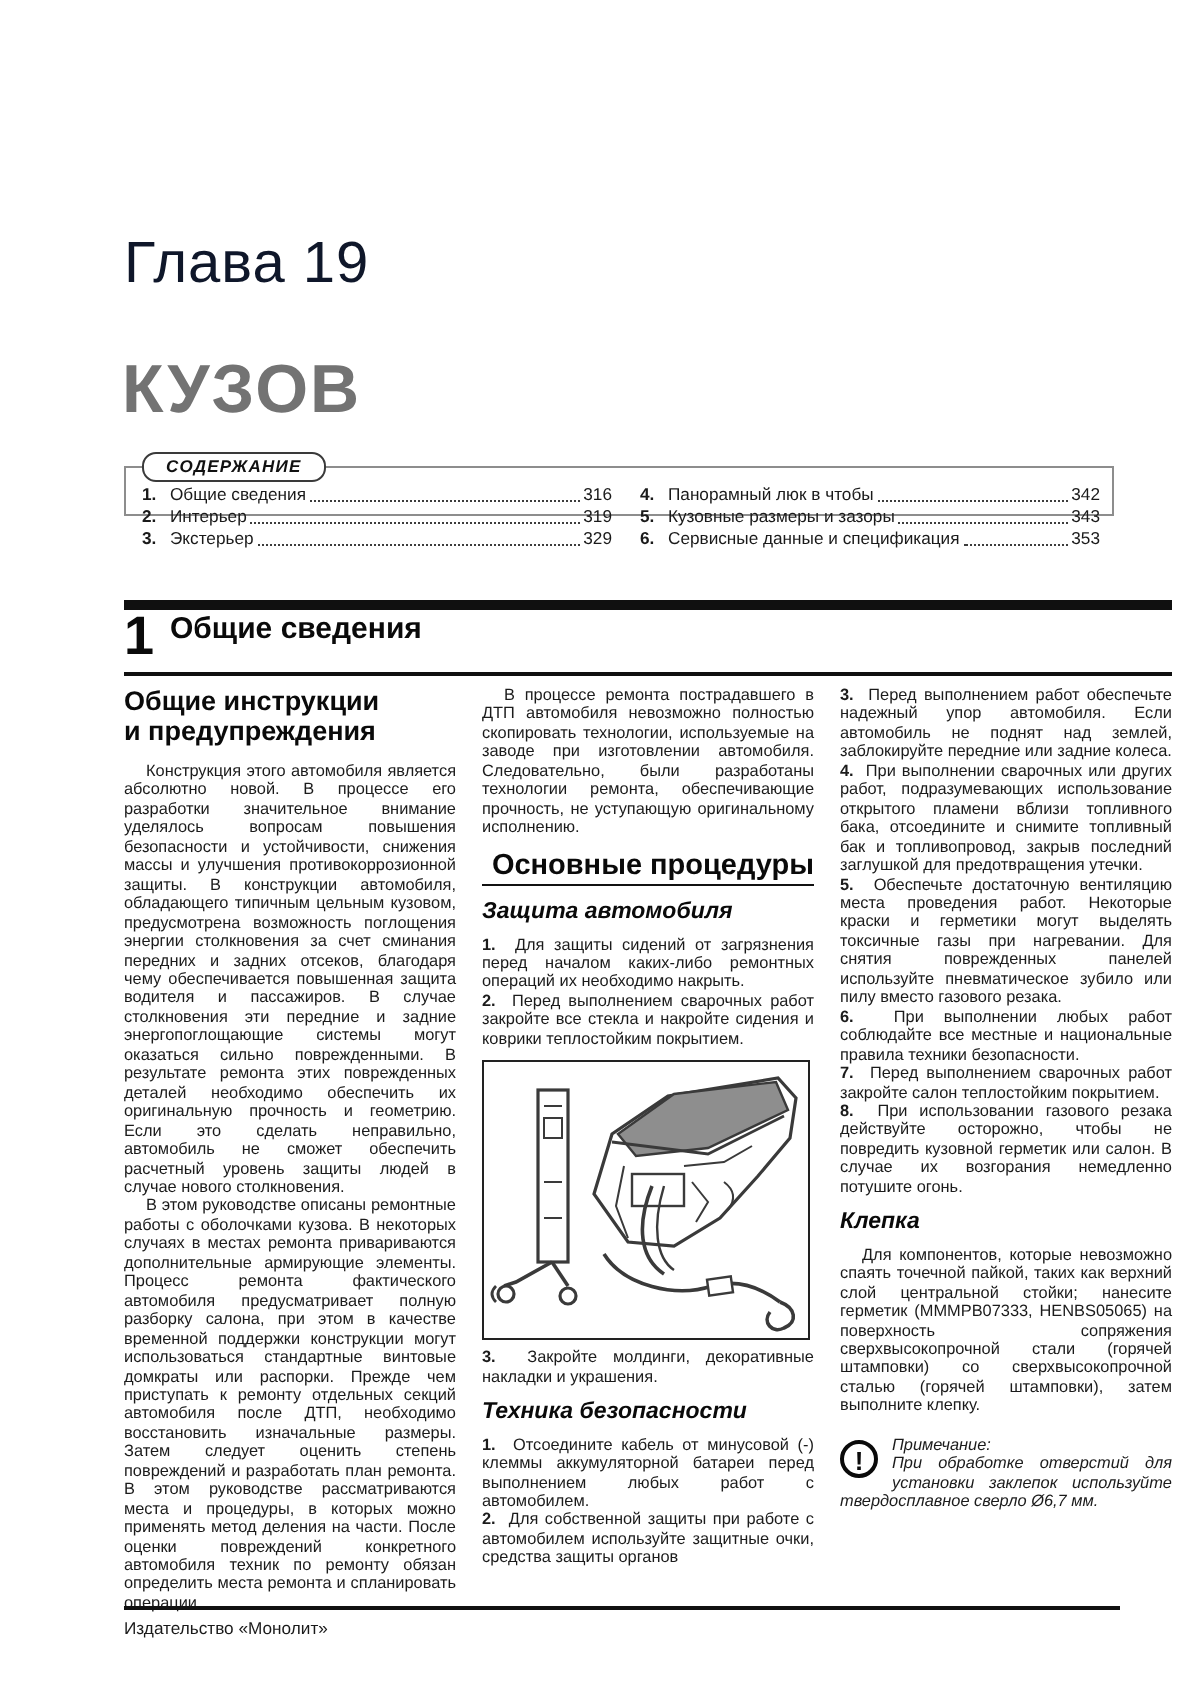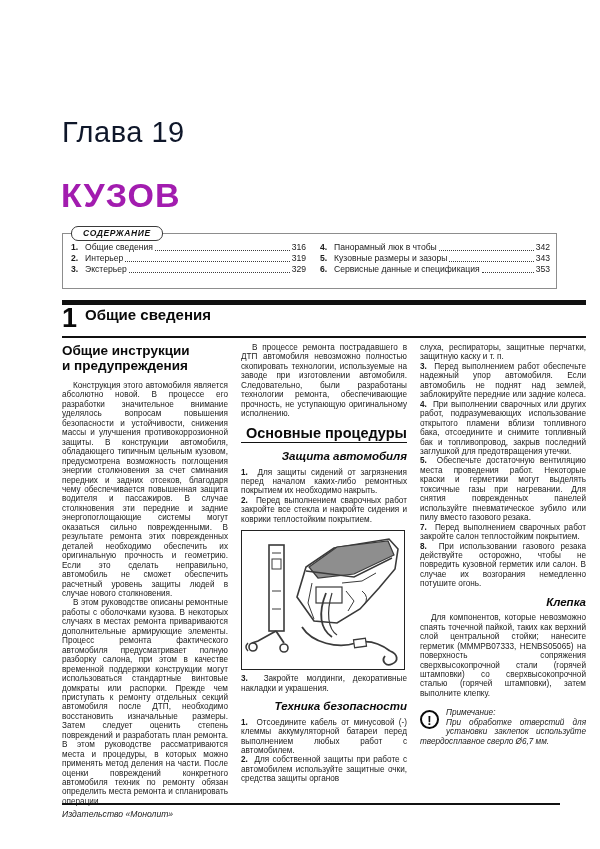--- a/index.html
+++ b/index.html
@@ -12,25 +12,25 @@
     overflow:hidden;
     margin:0 auto;
   }
   
   .chapter-label{
     position:absolute;left:62px;top:116px;
     font-size:29px;font-weight:400;color:#0f172a;letter-spacing:.5px;
   }
   .chapter-title{
     position:absolute;left:61px;top:176px;
-    font-size:34px;font-weight:700;color:#a21caf;letter-spacing:1px;
+    font-size:34px;font-weight:700;color:#737373;letter-spacing:1px;
   }
   
   .toc{
-    position:absolute;left:62px;top:233px;width:495px;height:56px;
+    position:absolute;left:62px;top:233px;width:495px;height:25px;
     border:1px solid #8d8d8d;background:#fff;box-sizing:border-box;
   }
   .toc-tab{
     position:absolute;left:8px;top:-8px;
     border:1.3px solid #3a3a3a;border-radius:7px;background:#fff;
     padding:1px 11px 2px 11px;
     font-size:8.5px;font-weight:700;font-style:italic;letter-spacing:.6px;color:#111;
   }
   .toc-cols{display:flex;gap:14px;padding:8px 6px 4px 8px;}
   .toc-col{width:236px;}
@@ -57,41 +57,41 @@
   .col-heading{
     font-size:13.5px;line-height:15px;font-weight:700;color:#0a0a0a;
     text-align:left;margin:0 0 8px 0;
   }
   .mid-heading{
     font-size:14.5px;font-weight:700;color:#0a0a0a;text-align:right;
     border-bottom:1.6px solid #111;padding-bottom:4px;margin:10px 0 7px 0;
   }
   .sub-heading{
     font-size:11.5px;font-weight:700;font-style:italic;color:#0a0a0a;
-    text-align:right;margin:9px 0 6px 0;
+    text-align:left;margin:9px 0 6px 0;
   }
   .num{font-weight:700;}
   .item{margin:0 0 1px 0;}
   
   .figure{
     border:1.2px solid #222;background:#fff;
     width:164px;height:140px;margin:6px 0 4px 0;box-sizing:border-box;
   }
   .caption{margin:2px 0 0 0;}
   
   .note{margin-top:10px;font-style:italic;}
   .note-icon{
     float:left;width:19px;height:19px;border:2.6px solid #0a0a0a;border-radius:50%;
     text-align:center;font-weight:700;font-style:normal;font-size:13px;line-height:18px;color:#0a0a0a;
     margin:2px 7px 2px 0;box-sizing:border-box;
   }
   .note-label{display:block;}
   
   .footer-rule{position:absolute;left:62px;top:803px;width:498px;height:2px;background:#111;}
-  .footer-text{position:absolute;left:62px;top:809px;font-size:8.6px;color:#1a1a1a;font-style:italic;}
+  .footer-text{position:absolute;left:62px;top:809px;font-size:8.6px;color:#1a1a1a;}
 </style>
 </head>
 <body>
 
 <div class="page">
 
   <div class="chapter-label">Глава 19</div>
   <div class="chapter-title">КУЗОВ</div>
 
   <div class="toc">
@@ -153,21 +153,21 @@
         <span style="display:block">и предупреждения</span>
       </div>
       <p class="ind">Конструкция этого автомобиля является абсолютно новой. В процессе его разработки значительное внимание уделялось вопросам повышения безопасности и устойчивости, снижения массы и улучшения противокоррозионной защиты. В конструкции автомобиля, обладающего типичным цельным кузовом, предусмотрена возможность поглощения энергии столкновения за счет сминания передних и задних отсеков, благодаря чему обеспечивается повышенная защита водителя и пассажиров. В случае столкновения эти передние и задние энергопоглощающие системы могут оказаться сильно поврежденными. В результате ремонта этих поврежденных деталей необходимо обеспечить их оригинальную прочность и геометрию. Если это сделать неправильно, автомобиль не сможет обеспечить расчетный уровень защиты людей в случае нового столкновения.</p>
       <p class="ind">В этом руководстве описаны ремонтные работы с оболочками кузова. В некоторых случаях в местах ремонта привариваются дополнительные армирующие элементы. Процесс ремонта фактического автомобиля предусматривает полную разборку салона, при этом в качестве временной поддержки конструкции могут использоваться стандартные винтовые домкраты или распорки. Прежде чем приступать к ремонту отдельных секций автомобиля после ДТП, необходимо восстановить изначальные размеры. Затем следует оценить степень повреждений и разработать план ремонта. В этом руководстве рассматриваются места и процедуры, в которых можно применять метод деления на части. После оценки повреждений конкретного автомобиля техник по ремонту обязан определить места ремонта и спланировать операции.</p>
     </div>
 
     <div class="col">
       <p class="ind">В процессе ремонта пострадавшего в ДТП автомобиля невозможно полностью скопировать технологии, используемые на заводе при изготовлении автомобиля. Следовательно, были разработаны технологии ремонта, обеспечивающие прочность, не уступающую оригинальному исполнению.</p>
       <div class="mid-heading">Основные процедуры</div>
       <div class="sub-heading">Защита автомобиля</div>
-      <p class="item"><span class="num">1.</span>&nbsp;&nbsp;<span>Для защиты сидений от загрязнения перед началом каких-либо ремонтных покрытием их необходимо накрыть.</span></p>
+      <p class="item"><span class="num">1.</span>&nbsp;&nbsp;<span>Для защиты сидений от загрязнения перед началом каких-либо ремонтных операций их необходимо накрыть.</span></p>
       <p class="item"><span class="num">2.</span>&nbsp;&nbsp;<span>Перед выполнением сварочных работ закройте все стекла и накройте сидения и коврики теплостойким покрытием.</span></p>
 
       <div class="figure">
         <svg width="161" height="137" viewBox="0 0 161 137" fill="none" xmlns="http://www.w3.org/2000/svg">
 
           <rect x="27" y="14" width="15" height="86" stroke="#3a3a3a" stroke-width="1.6" fill="#fff"></rect>
           <line x1="30" y1="22" x2="39" y2="22" stroke="#3a3a3a" stroke-width="1"></line>
           <rect x="30" y="28" width="9" height="10" stroke="#3a3a3a" stroke-width="1" fill="#fff"></rect>
           <line x1="30" y1="60" x2="39" y2="60" stroke="#3a3a3a" stroke-width="1"></line>
           <line x1="30" y1="78" x2="39" y2="78" stroke="#3a3a3a" stroke-width="1"></line>
@@ -198,24 +198,24 @@
       </div>
 
       <p class="caption"><span class="num">3.</span>&nbsp;&nbsp;<span>Закройте молдинги, декоративные накладки и украшения.</span></p>
 
       <div class="sub-heading">Техника безопасности</div>
       <p class="item"><span class="num">1.</span>&nbsp;&nbsp;<span>Отсоедините кабель от минусовой (-) клеммы аккумуляторной батареи перед выполнением любых работ с автомобилем.</span></p>
       <p class="item"><span class="num">2.</span>&nbsp;&nbsp;<span>Для собственной защиты при работе с автомобилем используйте защитные очки, средства защиты органов</span></p>
     </div>
 
     <div class="col">
-      <p>слуха, респираторы, защитные перчатки, защитную каску и т. п.</p>
       <p class="item"><span class="num">3.</span>&nbsp;&nbsp;<span>Перед выполнением работ обеспечьте надежный упор автомобиля. Если автомобиль не поднят над землей, заблокируйте передние или задние колеса.</span></p>
       <p class="item"><span class="num">4.</span>&nbsp;&nbsp;<span>При выполнении сварочных или других работ, подразумевающих использование открытого пламени вблизи топливного бака, отсоедините и снимите топливный бак и топливопровод, закрыв последний заглушкой для предотвращения утечки.</span></p>
       <p class="item"><span class="num">5.</span>&nbsp;&nbsp;<span>Обеспечьте достаточную вентиляцию места проведения работ. Некоторые краски и герметики могут выделять токсичные газы при нагревании. Для снятия поврежденных панелей используйте пневматическое зубило или пилу вместо газового резака.</span></p>
+      <p class="item"><span class="num">6.</span>&nbsp;&nbsp;<span>При выполнении любых работ соблюдайте все местные и национальные правила техники безопасности.</span></p>
       <p class="item"><span class="num">7.</span>&nbsp;&nbsp;<span>Перед выполнением сварочных работ закройте салон теплостойким покрытием.</span></p>
       <p class="item"><span class="num">8.</span>&nbsp;&nbsp;<span>При использовании газового резака действуйте осторожно, чтобы не повредить кузовной герметик или салон. В случае их возгорания немедленно потушите огонь.</span></p>
 
       <div class="sub-heading">Клепка</div>
       <p class="ind">Для компонентов, которые невозможно спаять точечной пайкой, таких как верхний слой центральной стойки; нанесите герметик (MMMPB07333, HENBS05065) на поверхность сопряжения сверхвысокопрочной стали (горячей штамповки) со сверхвысокопрочной сталью (горячей штамповки), затем выполните клепку.</p>
 
       <div class="note">
         <span class="note-icon">!</span>
         <span class="note-label">Примечание:</span>
         <span>При обработке отверстий для установки заклепок используйте твердосплавное сверло Ø6,7 мм.</span>

